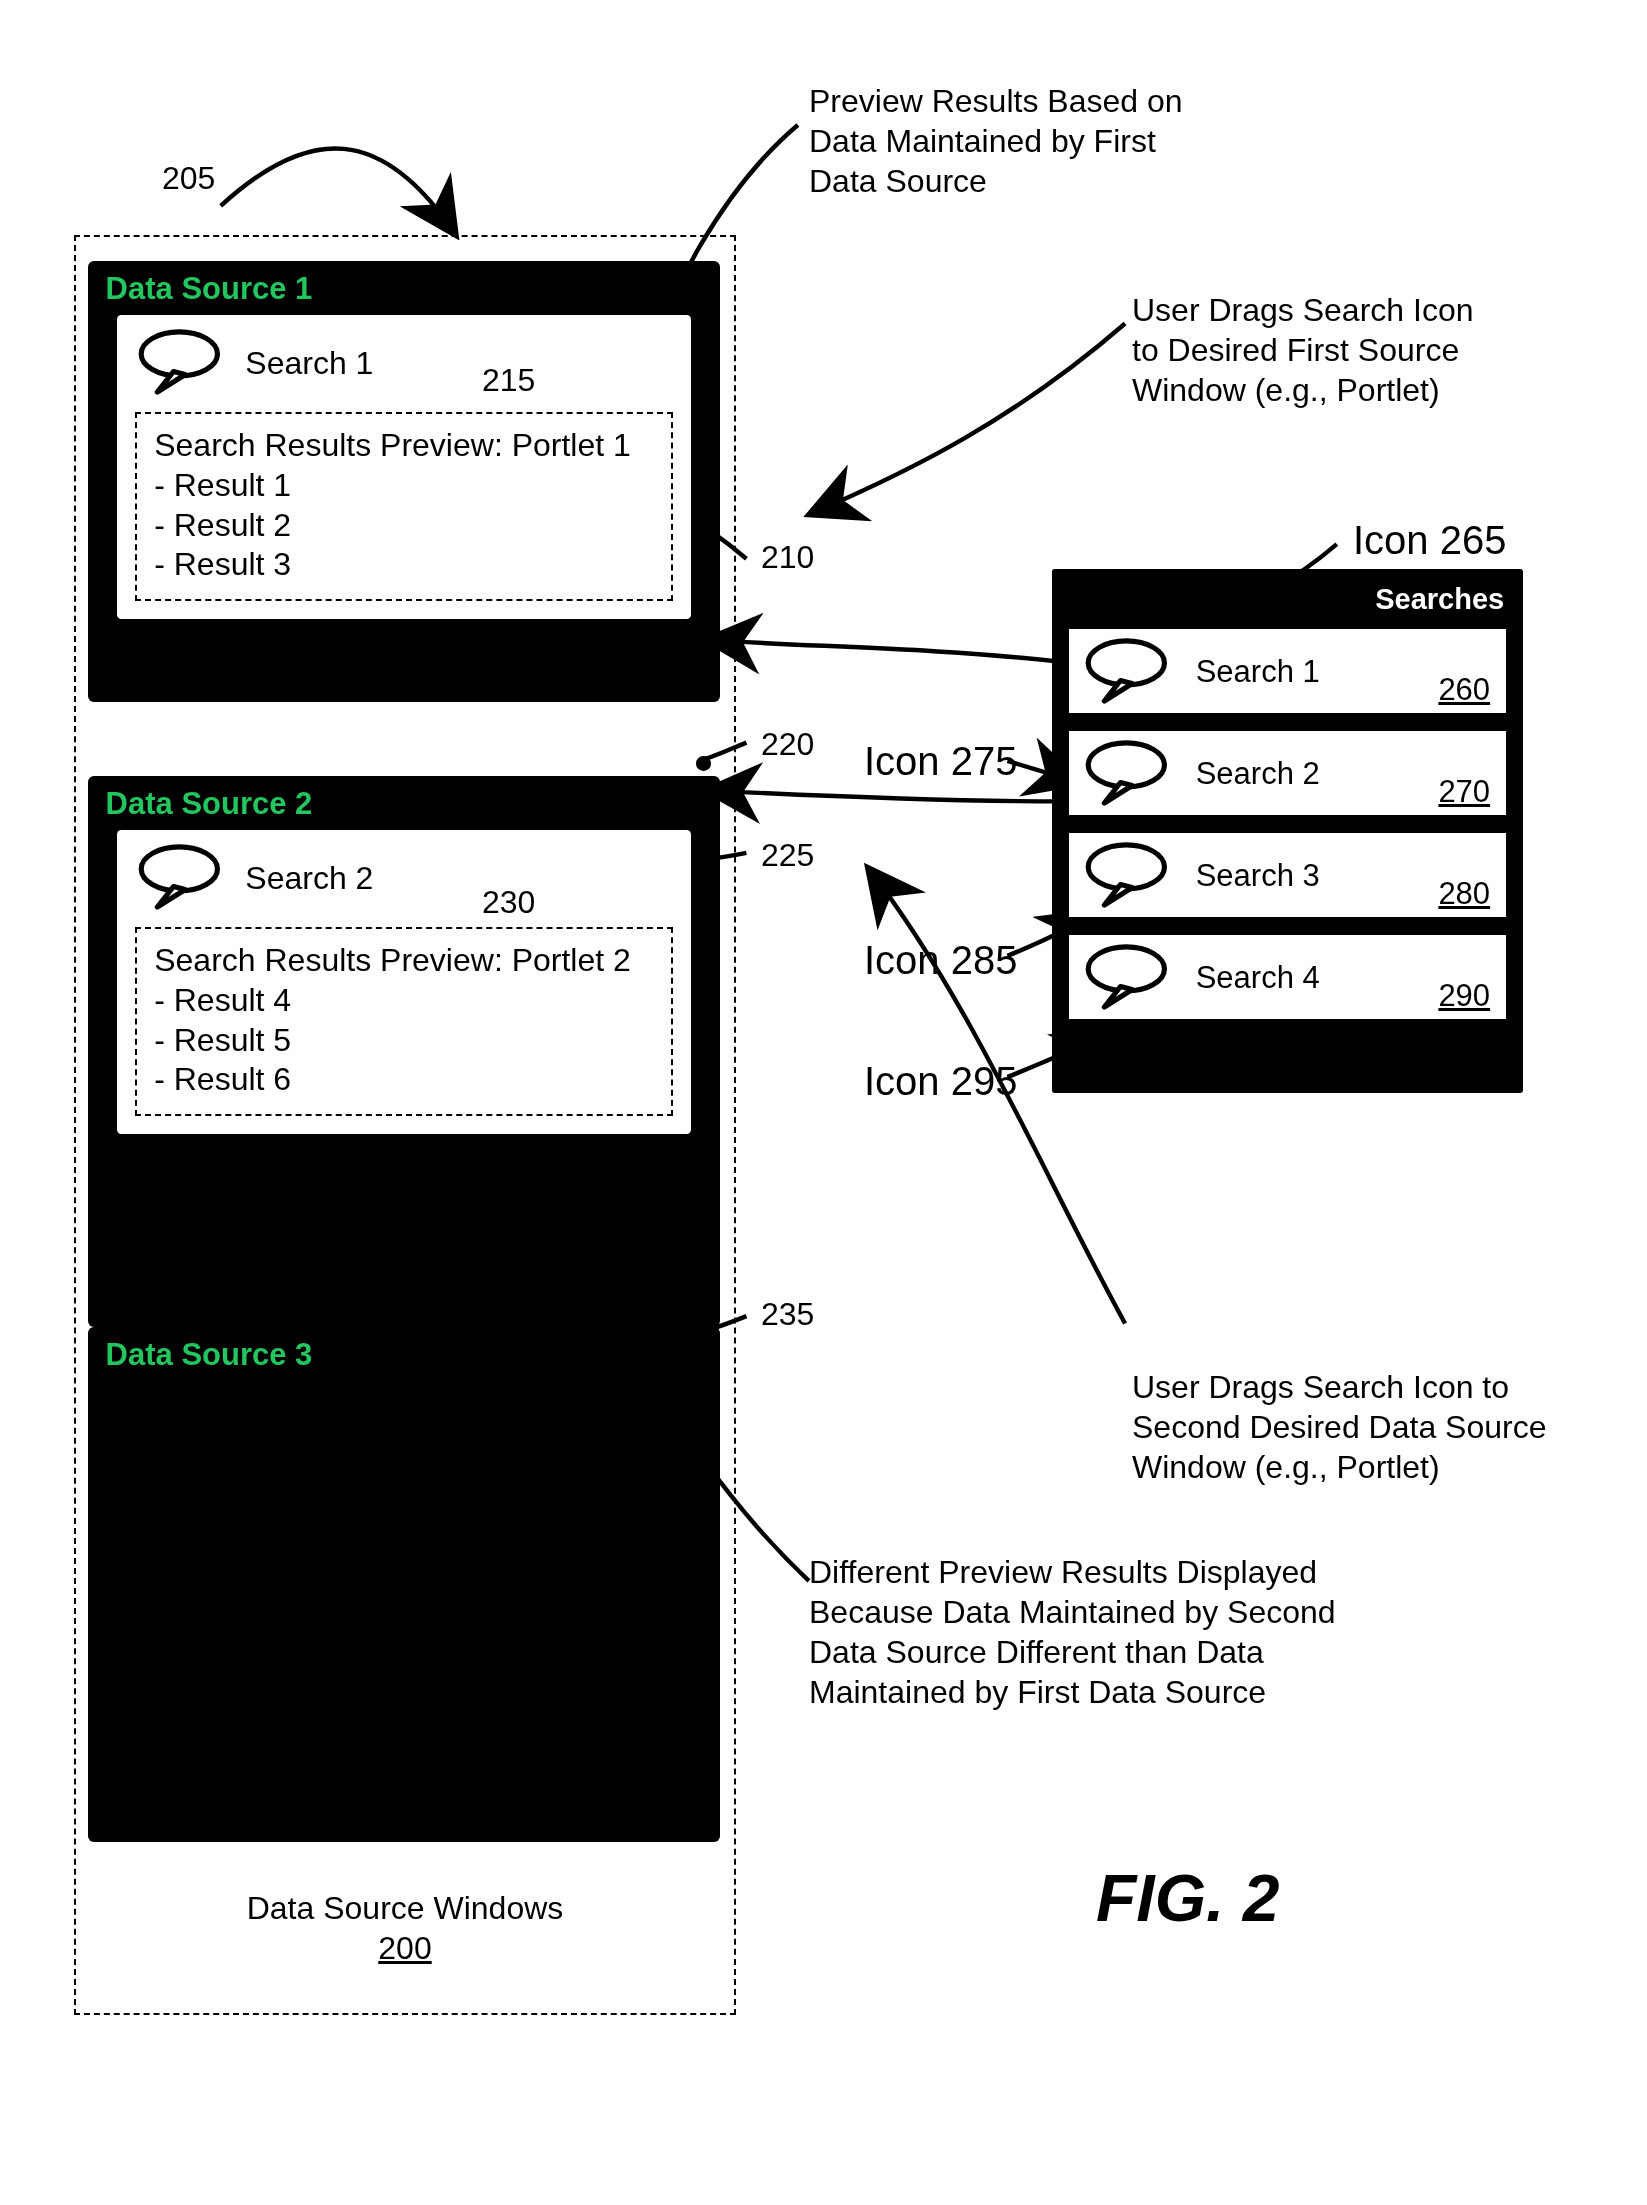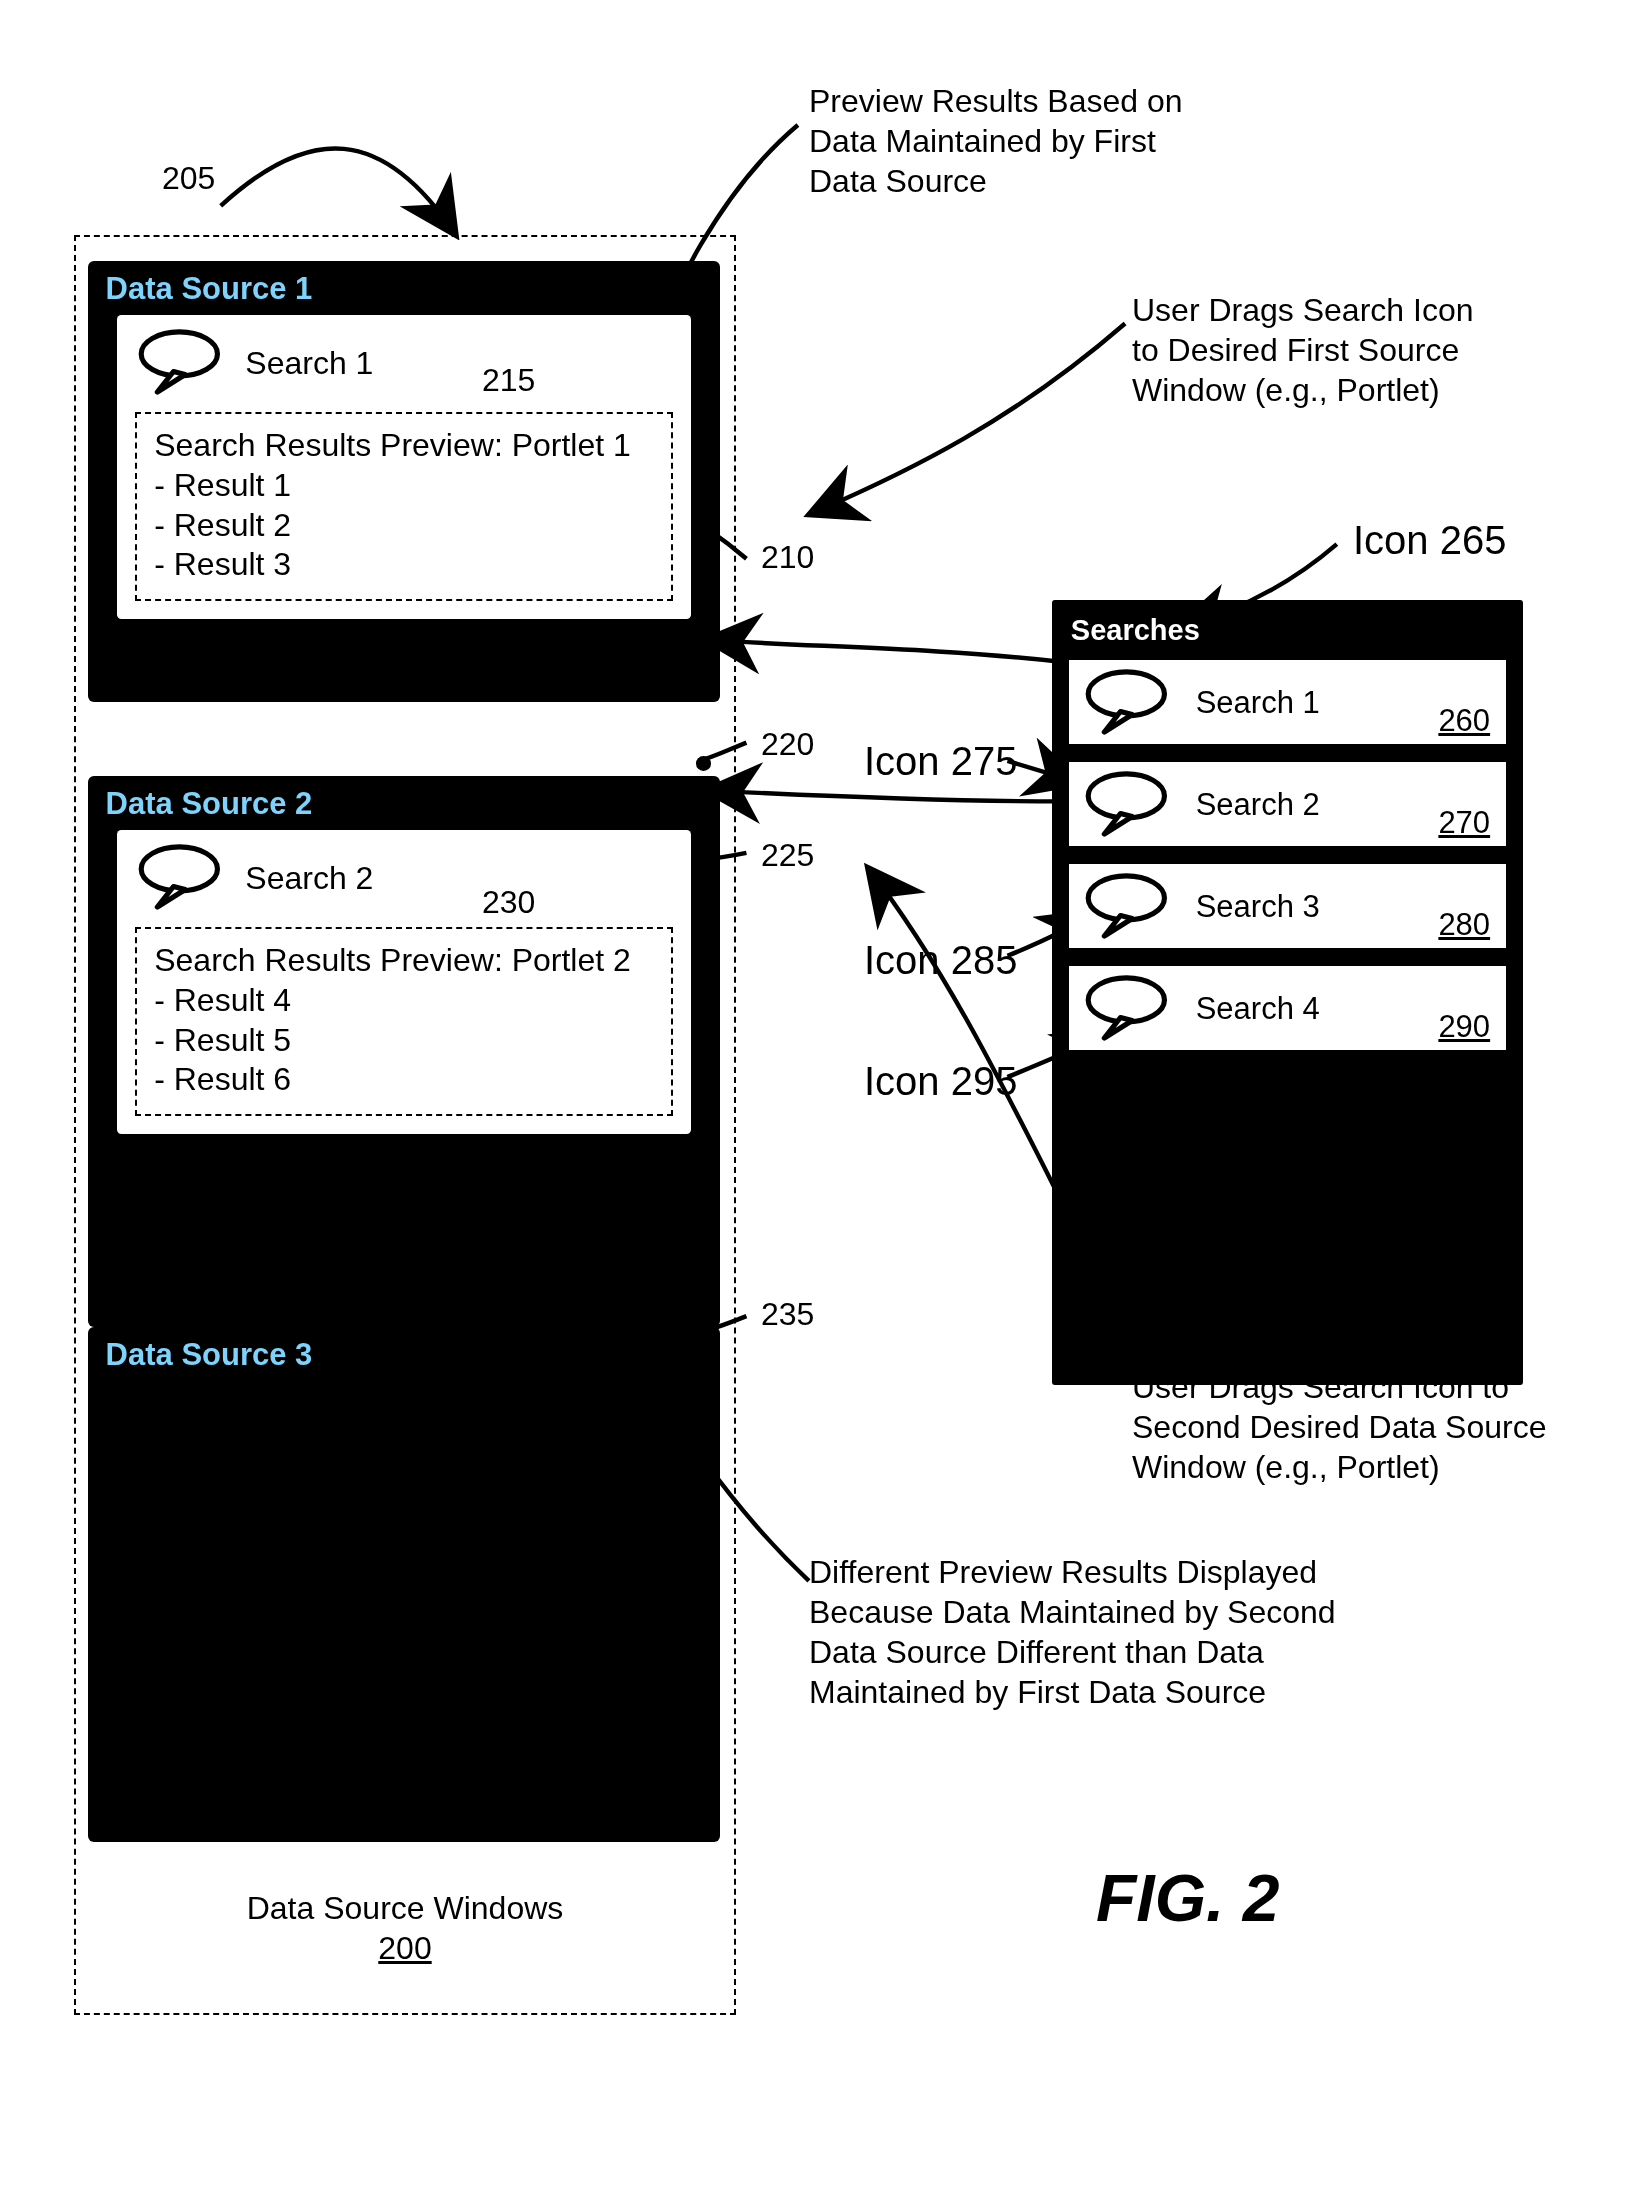--- a/index.html
+++ b/index.html
@@ -18,21 +18,21 @@
   .dashed-box {
     position: absolute;
     border: 2.9px dashed #000;
   }
   .portlet {
     position: absolute;
     background: #000;
     border-radius: 5.9px;
   }
   .portlet-title {
-    color: #7dd3fc;
+    color: #22c55e;
     font-size: 31px;
     font-weight: bold;
     padding: 10.3px 17.6px 7.4px 17.6px;
   }
   .portlet-body {
     background: #fff;
     margin: 0 29px 26.5px 29px;
     border-radius: 4.4px;
     padding: 14.7px 17.6px 17.6px 17.6px;
     position: relative;
@@ -209,21 +209,21 @@
 
   <div class="portlet" style="left:88px; top:1327px; width:632px; height:515px;">
     <div class="portlet-title">Data Source 3</div>
   </div>
 
   <div class="dsw-label" style="left:221px; top:1890px; width:368px;">
     <div>Data Source Windows</div>
     <div style="text-decoration:underline; margin-top:2.9px;">200</div>
   </div>
 
-  <div class="searches-panel" style="left:1052px; top:600px; width:471px; height:785px;">
+  <div class="searches-panel" style="left:1052px; top:569px; width:471px; height:524px;text-align:right;">
     <div class="searches-title">Searches</div>
     <div class="search-item">
       <span><svg width="96" height="66" viewBox="0 0 130 90">
             <ellipse cx="60" cy="34" rx="52" ry="30" fill="#fff" stroke="#000" stroke-width="7"></ellipse>
             <path d="M52,58 L30,86 L68,62 Z" fill="#fff" stroke="#000" stroke-width="7" stroke-linejoin="round"></path>
           </svg></span>
       <span class="search-item-label">Search 1</span>
       <span class="search-item-ref">260</span>
     </div>
     <div class="search-item">

